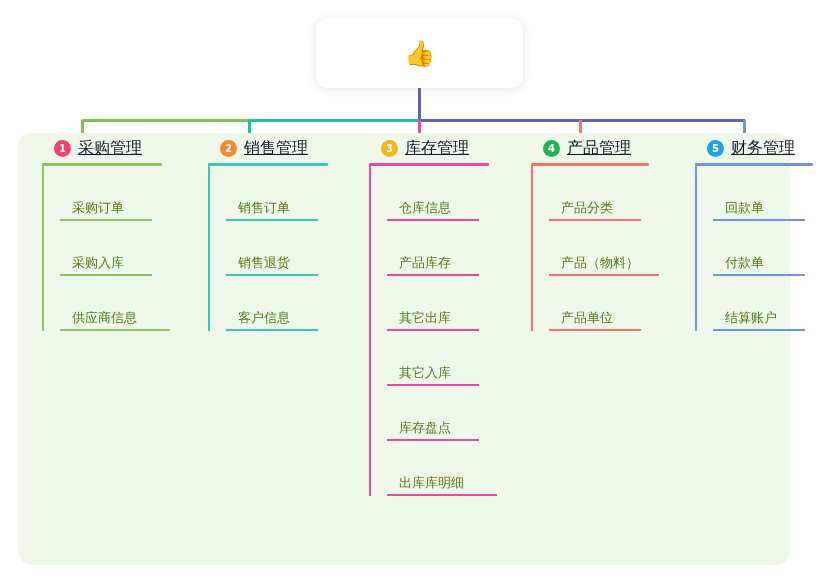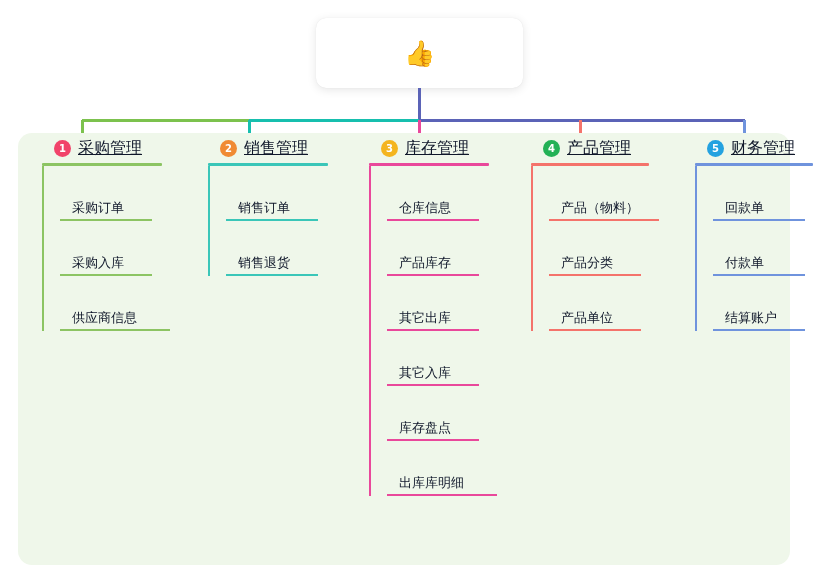--- a/index.html
+++ b/index.html
@@ -125,21 +125,21 @@
     position: relative;
     height: 55px;
     box-sizing: border-box;
     display: flex;
     align-items: flex-end;
     padding-bottom: 4px;
     padding-left: 12px;
   }
   .leaf-label {
     font-size: 13px;
-    color: #0f172a;
+    color: #4d7c0f;
     white-space: nowrap;
     line-height: 18px;
   }
   .leaf-rule {
     position: absolute;
     left: 0;
     bottom: 0;
     height: 2px;
     width: 92px;
   }
@@ -201,20 +201,24 @@
         <div class="leaves">
           <div class="spine" style="background: rgb(58, 198, 184);"></div>
           <div class="leaf">
             <span class="leaf-label">销售订单</span>
             <div class="leaf-rule" style="background: rgb(58, 198, 184);"></div>
           </div>
           <div class="leaf">
             <span class="leaf-label">销售退货</span>
             <div class="leaf-rule" style="background: rgb(58, 198, 184);"></div>
           </div>
+          <div class="leaf">
+            <span class="leaf-label">客户信息</span>
+            <div class="leaf-rule" style="background: rgb(58, 198, 184);"></div>
+          </div>
         </div>
       </div>
     <div class="column" id="col-2" style="left:341px;">
         <div class="col-head">
           <span class="badge" style="background: rgb(244, 181, 31);">3</span>
           <span class="head-label">库存管理</span>
         </div>
         <div class="head-rule" style="background: rgb(233, 72, 155); width: 120px;"></div>
         <div class="leaves">
           <div class="spine" style="background: rgb(233, 72, 155);"></div>
@@ -245,29 +249,29 @@
         </div>
       </div>
     <div class="column" id="col-3" style="left:503px;">
         <div class="col-head">
           <span class="badge" style="background: rgb(35, 177, 86);">4</span>
           <span class="head-label">产品管理</span>
         </div>
         <div class="head-rule" style="background: rgb(244, 115, 107); width: 118px;"></div>
         <div class="leaves">
           <div class="spine" style="background: rgb(244, 115, 107);"></div>
+          <div class="leaf">
+            <span class="leaf-label">产品分类</span>
+            <div class="leaf-rule" style="background: rgb(244, 115, 107);"></div>
+          </div>
           <div class="leaf wide">
             <span class="leaf-label">产品（物料）</span>
             <div class="leaf-rule" style="background: rgb(244, 115, 107);"></div>
           </div>
           <div class="leaf">
-            <span class="leaf-label">产品分类</span>
-            <div class="leaf-rule" style="background: rgb(244, 115, 107);"></div>
-          </div>
-          <div class="leaf">
             <span class="leaf-label">产品单位</span>
             <div class="leaf-rule" style="background: rgb(244, 115, 107);"></div>
           </div>
         </div>
       </div>
     <div class="column" id="col-4" style="left:667px;">
         <div class="col-head">
           <span class="badge" style="background: rgb(36, 162, 224);">5</span>
           <span class="head-label">财务管理</span>
         </div>

